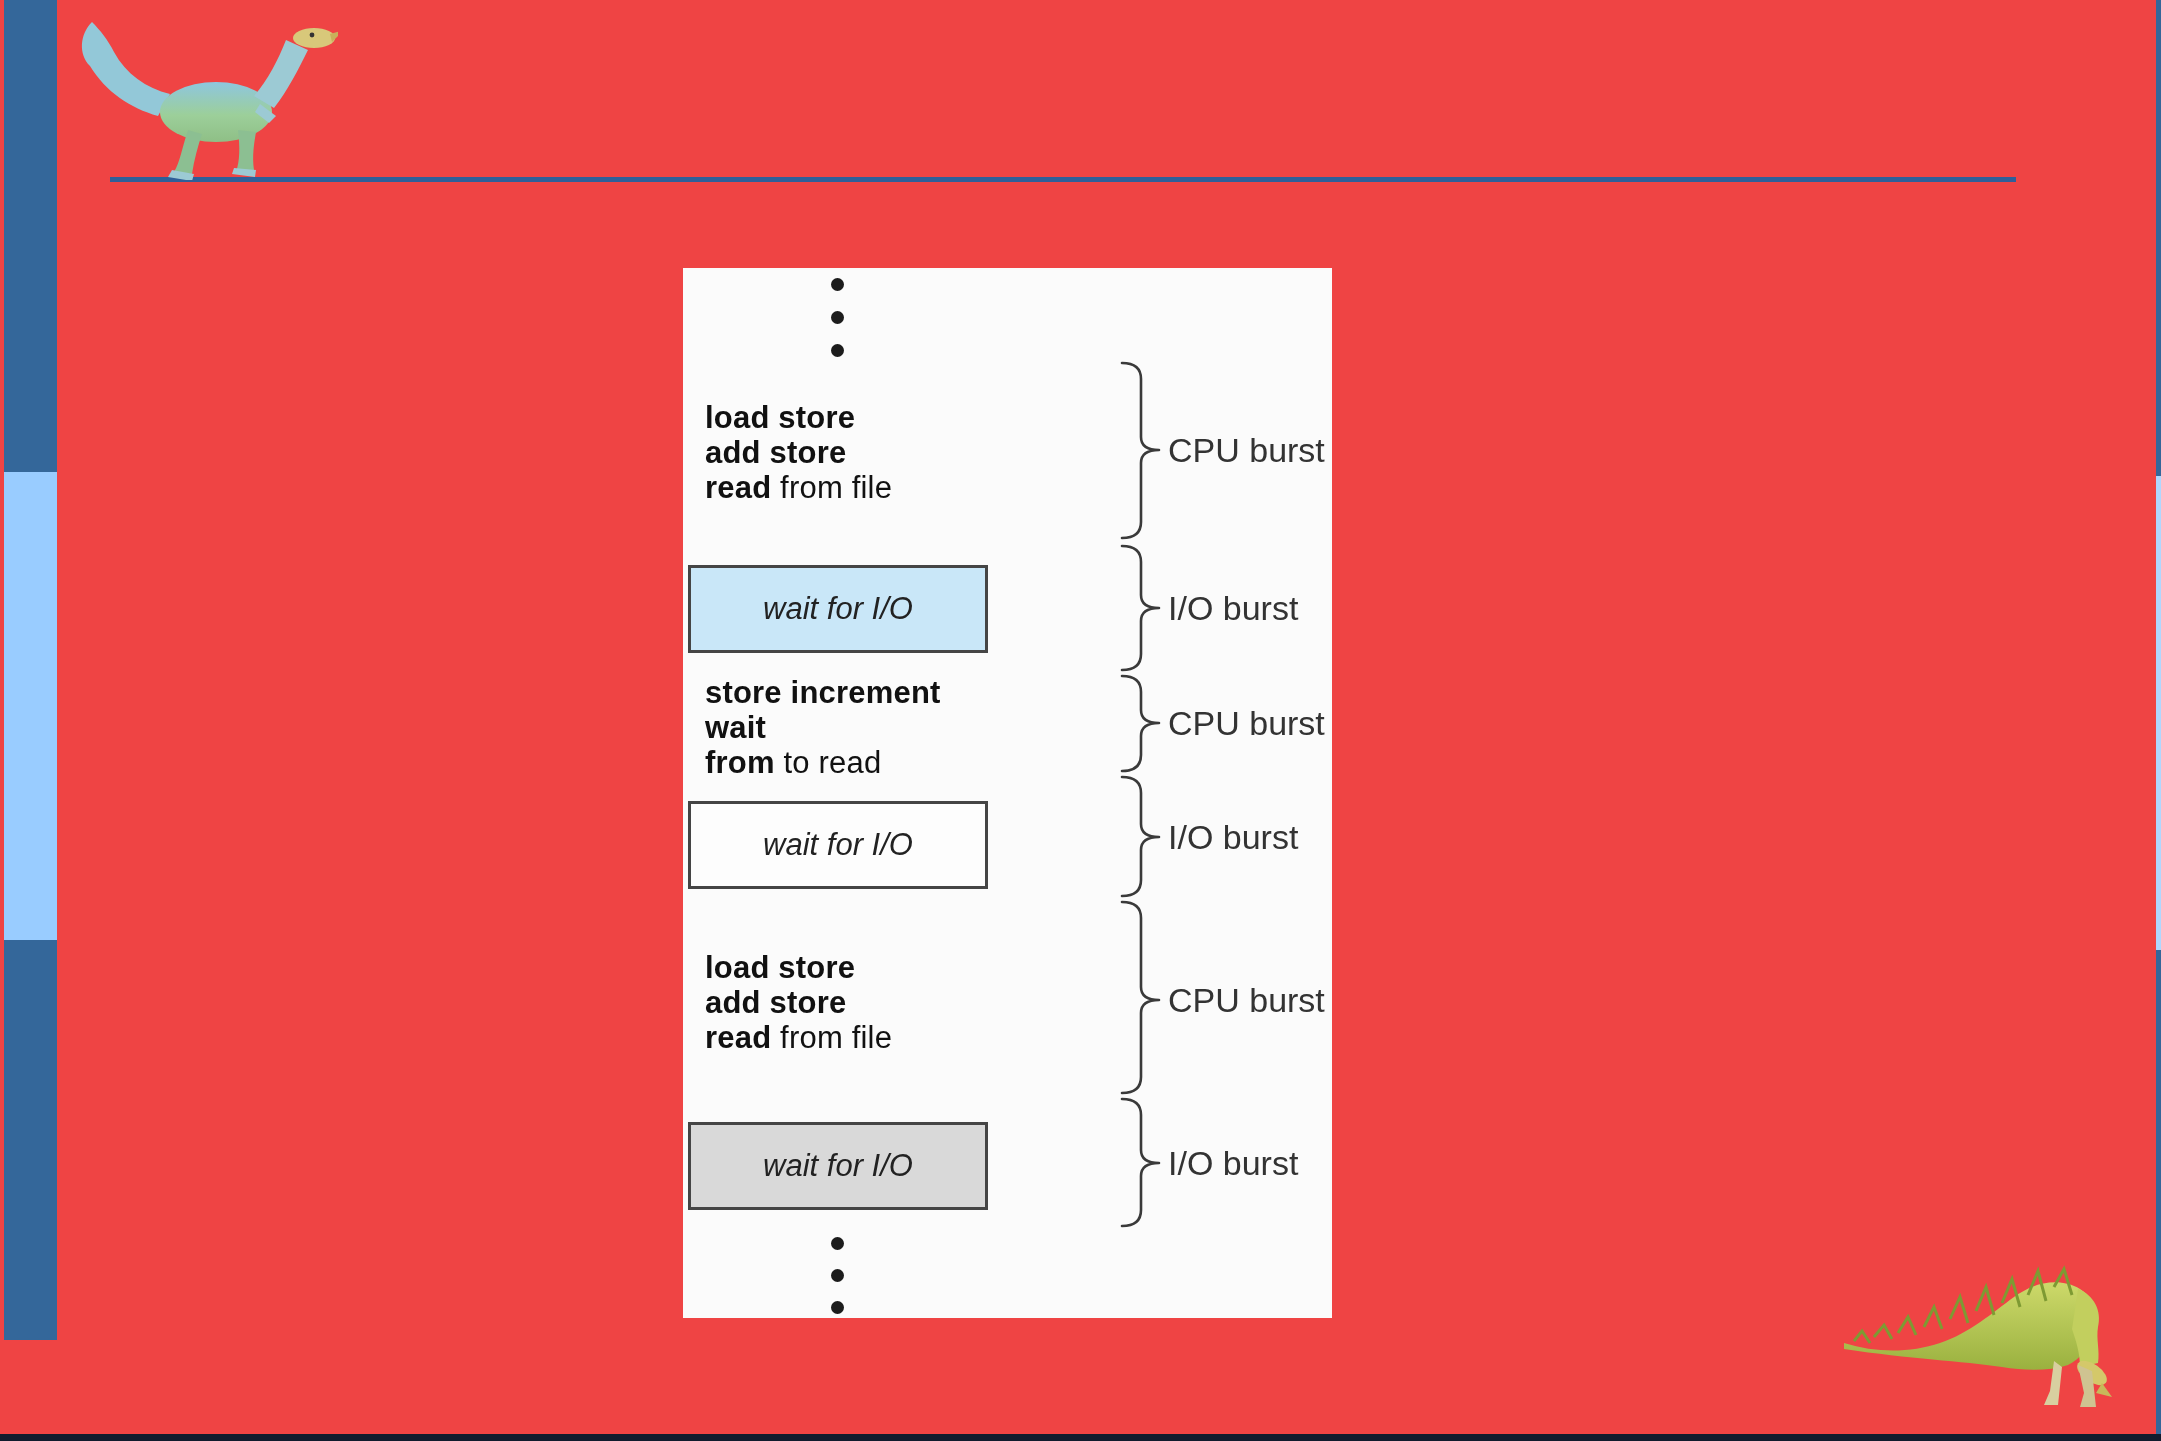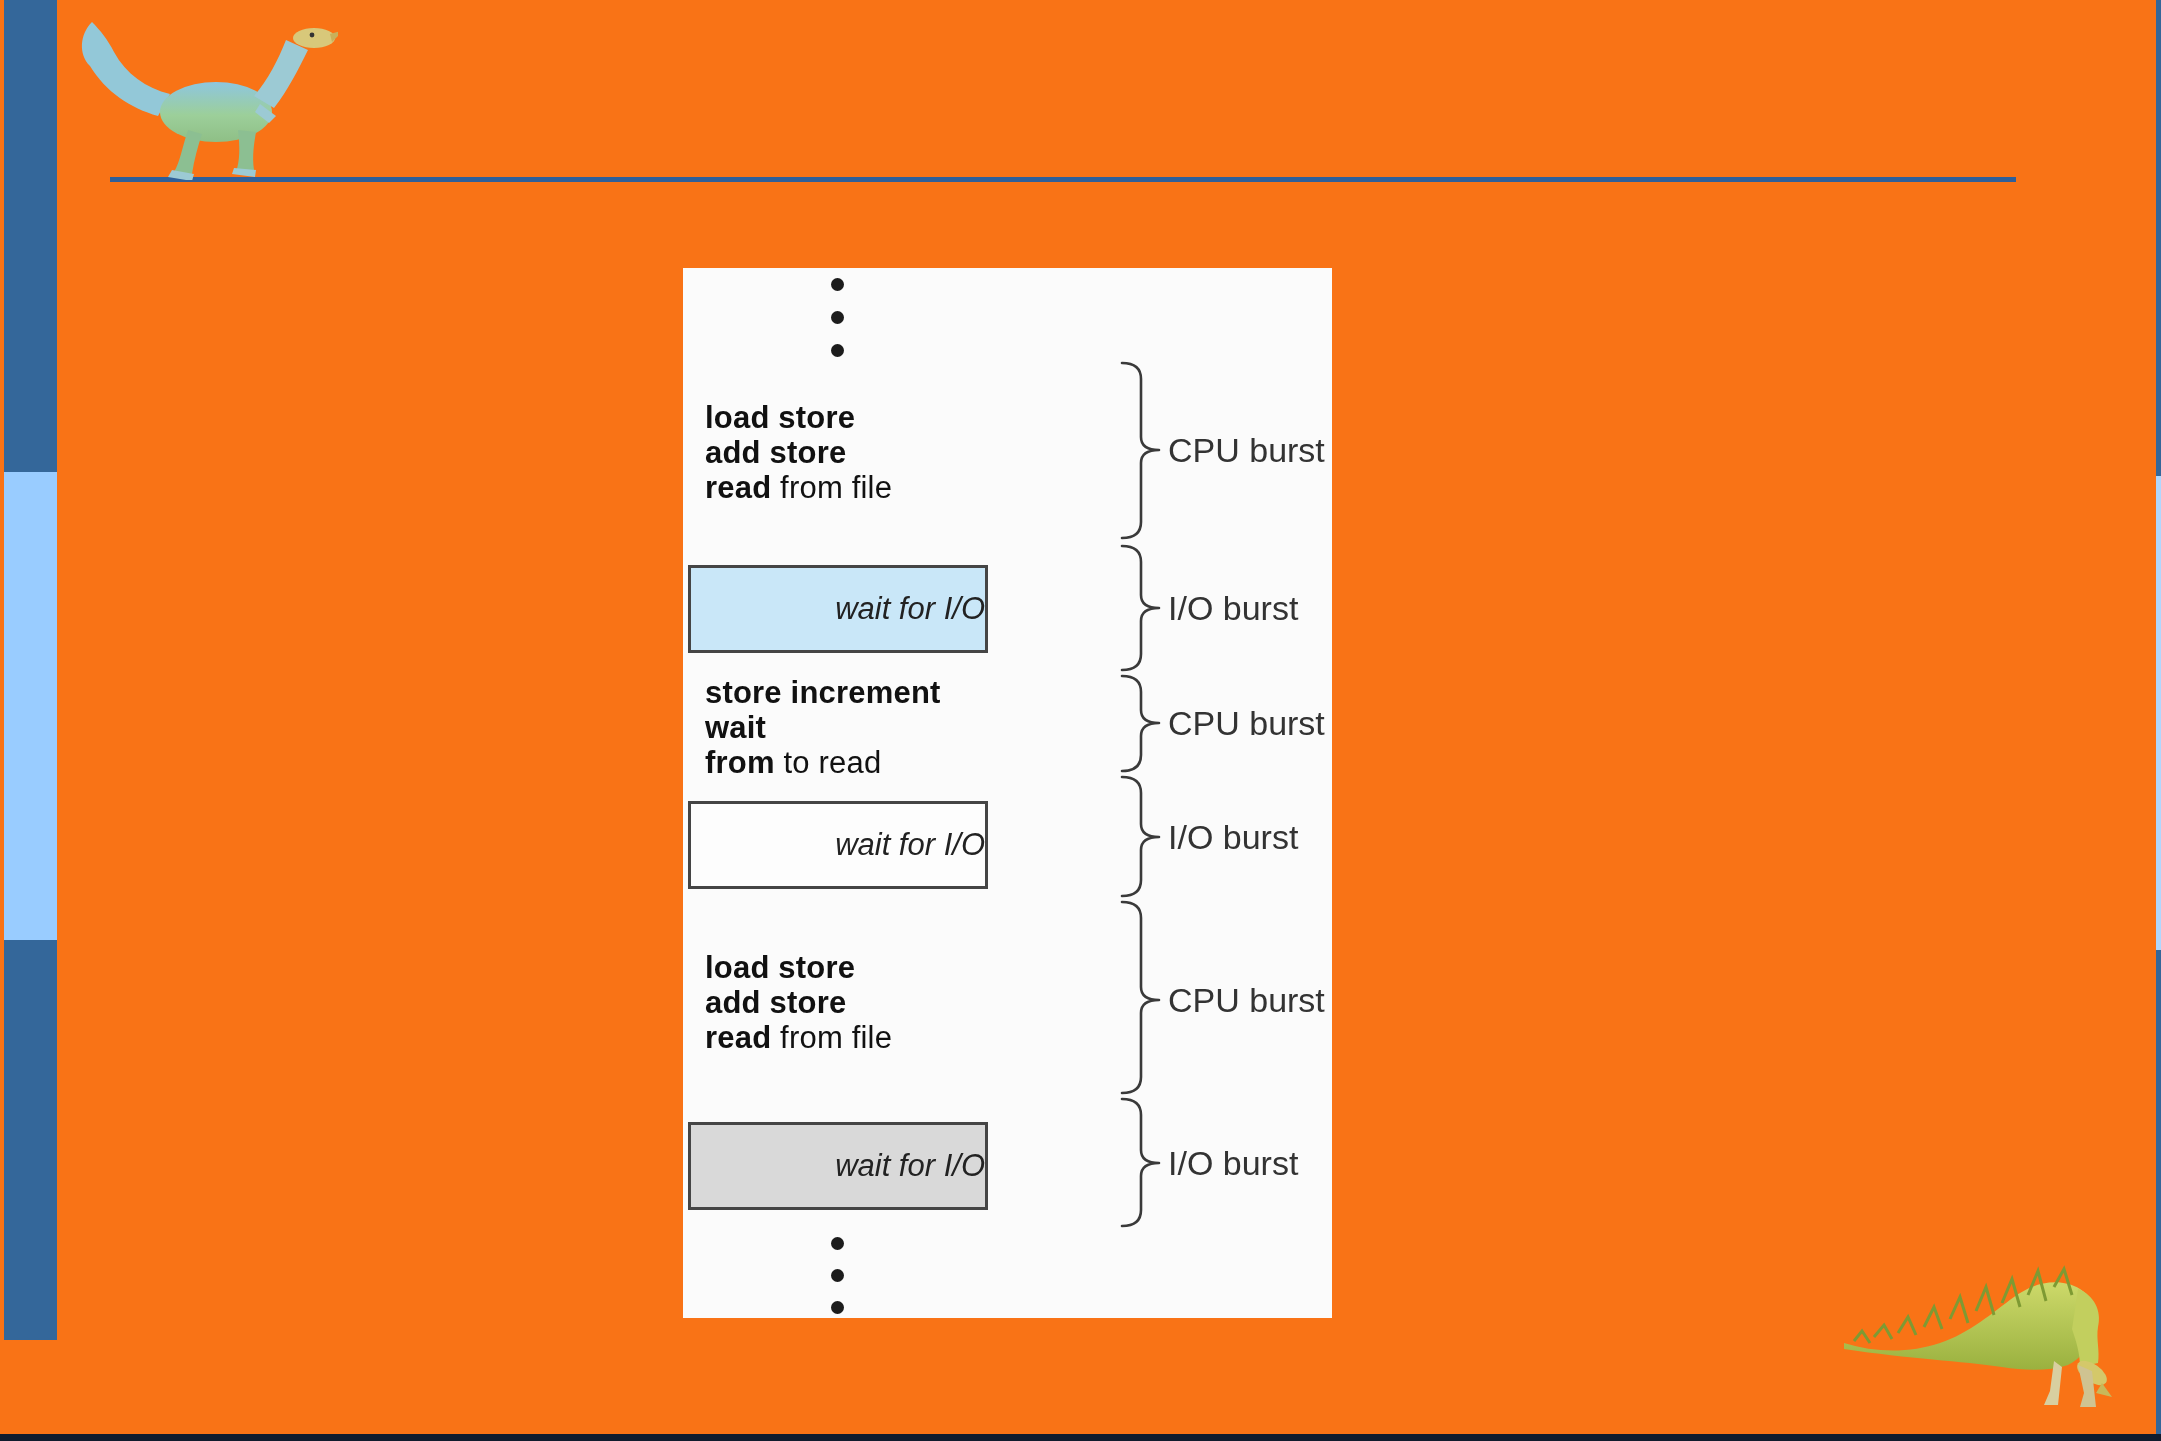--- a/index.html
+++ b/index.html
@@ -1,16 +1,16 @@
 <!DOCTYPE html>
 <html><head>
 <meta charset="utf-8">
 <style>
   html,body{margin:0;padding:0;background:#ffffff;}
-  .slide{position:relative;width:2161px;height:1441px;background:#f97316;overflow:hidden;
+  .slide{position:relative;width:2161px;height:1441px;background:#ef4444;overflow:hidden;
          font-family:"Liberation Sans", sans-serif;}
 
   
   .sidebar-seg{position:absolute;left:4px;width:53px;}
   .seg-dark{background:#34679a;}
   .seg-light{background:#99ccff;}
   .seg1{top:0;height:472px;}
   .seg2{top:472px;height:468px;}
   .seg3{top:940px;height:400px;}
 
@@ -27,21 +27,21 @@
 
   .dot{position:absolute;left:831px;width:13px;height:13px;border-radius:50%;background:#1c1c1c;}
 
   .code-block{position:absolute;left:705px;font-size:31px;line-height:35px;color:#111111;
               letter-spacing:0.2px;}
   .code-line{white-space:pre;}
   .code-line .b{font-weight:700;}
   .cb1{top:400px;} .cb2{top:675px;} .cb3{top:950px;}
 
   .wait-box{position:absolute;left:688px;width:294px;height:82px;border:3px solid #454545;
-            display:flex;align-items:center;justify-content:flex-end;
+            display:flex;align-items:center;justify-content:center;
             font-style:italic;font-size:31px;color:#222222;}
   .wb1{top:565px;background:#c9e7f8;}
   .wb2{top:801px;background:#fdfdfd;}
   .wb3{top:1122px;background:#d9d9d9;}
 
   .braces-svg{position:absolute;left:0;top:0;}
   .brace{fill:none;stroke:#3a3a3a;stroke-width:2.6;stroke-linecap:round;stroke-linejoin:round;}
 
   .burst-label{position:absolute;left:1168px;height:42px;line-height:42px;
                font-size:34px;color:#333333;white-space:pre;}

